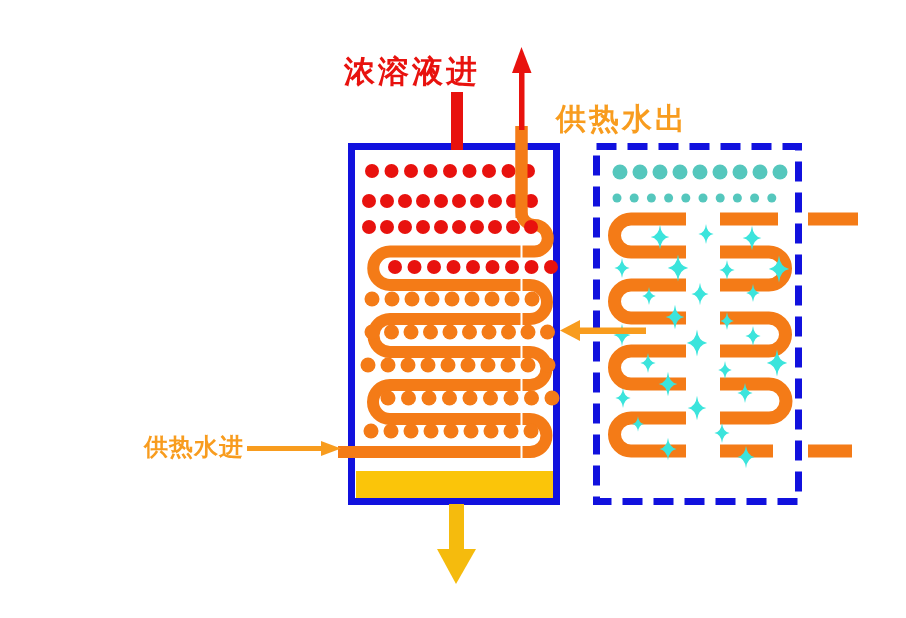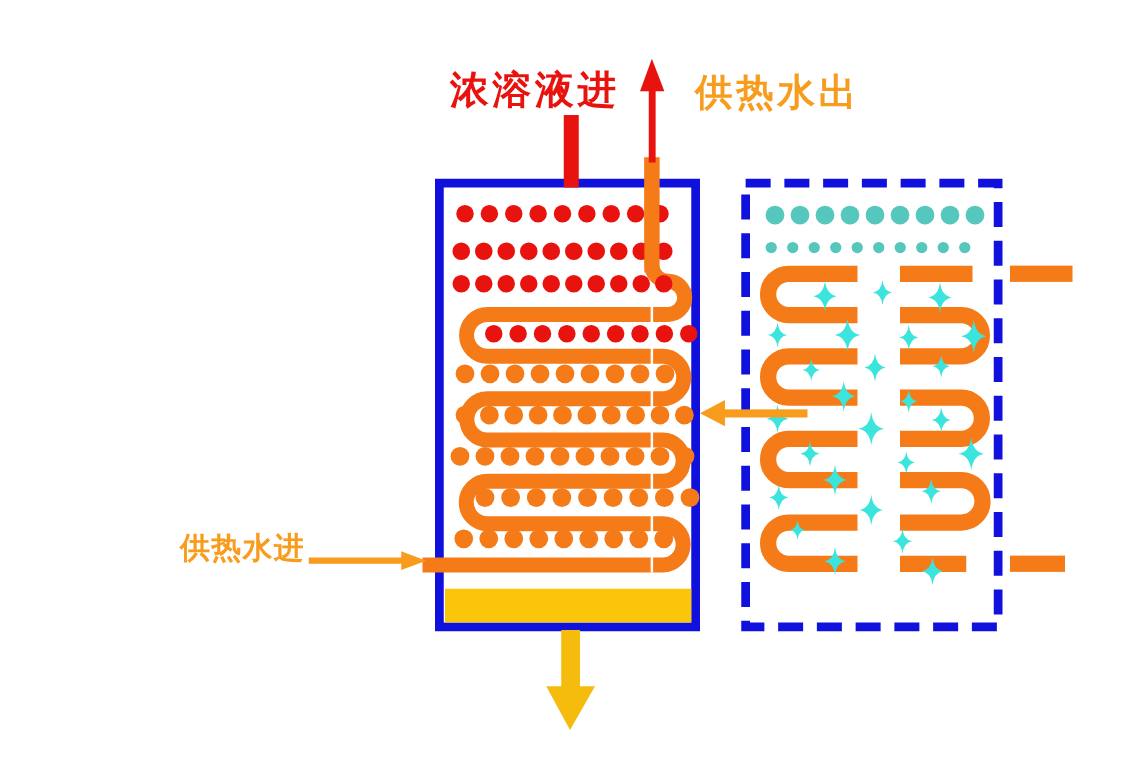--- a/index.html
+++ b/index.html
@@ -1,24 +1,24 @@
 <!DOCTYPE html>
 <html style="--vessel_border_blue: #1111DE; --solution_red: #E8120E; --coil_orange: #F47B17; --light_orange: #F89C1E; --pool_gold: #FBC509; --arrow_gold: #F5BB0D; --refrigerant_teal: #55C7BD; --vapor_cyan: #3BE4DC; --background: #FFFFFF;"><head>
 <meta charset="utf-8">
 <style>
   html,body{margin:0;padding:0;}
   body{width:906px;height:618px;background:var(--background,#fff);overflow:hidden;}
   .stage{position:relative;width:906px;height:618px;font-family:"Liberation Sans",sans-serif;background:var(--background,#fff);}
   .stage svg{position:absolute;left:0;top:0;}
   .lbl{position:absolute;font-weight:bold;white-space:nowrap;line-height:1;}
   .lbl-red{color:var(--solution_red,#E8120E);}
-  .lbl-or{color:var(--light_orange,#F89C1E);}
-  #lbl-conc{left:360px;top:56px;font-size:31px;letter-spacing:3px;}
+  .lbl-or{color:var(--light_orange,#F89C1E);margin-top:44px;}
+  #lbl-conc{left:344px;top:56px;font-size:31px;letter-spacing:3px;}
   #lbl-hwout{left:556px;top:60px;font-size:30px;letter-spacing:3px;}
-  #lbl-hwin{left:144px;top:427px;font-size:24px;letter-spacing:1px;}
+  #lbl-hwin{left:144px;top:391px;font-size:24px;letter-spacing:1px;}
   #lbl-dilout{left:306px;top:555px;font-size:30px;letter-spacing:1px;}
   .f-red{fill:var(--solution_red,#E8120E);}
   .f-coil{fill:var(--coil_orange,#F47B17);}
   .f-lor{fill:var(--light_orange,#F89C1E);}
   .f-teal{fill:var(--refrigerant_teal,#55C7BD);}
   .f-cyan{fill:var(--vapor_cyan,#3BE4DC);}
   .f-pool{fill:var(--pool_gold,#FBC509);}
   .f-gold{fill:var(--arrow_gold,#F5BB0D);}
   .f-white{fill:#FFFFFF;}
   .s-blue{stroke:var(--vessel_border_blue,#1111DE);fill:#FFFFFF;}

